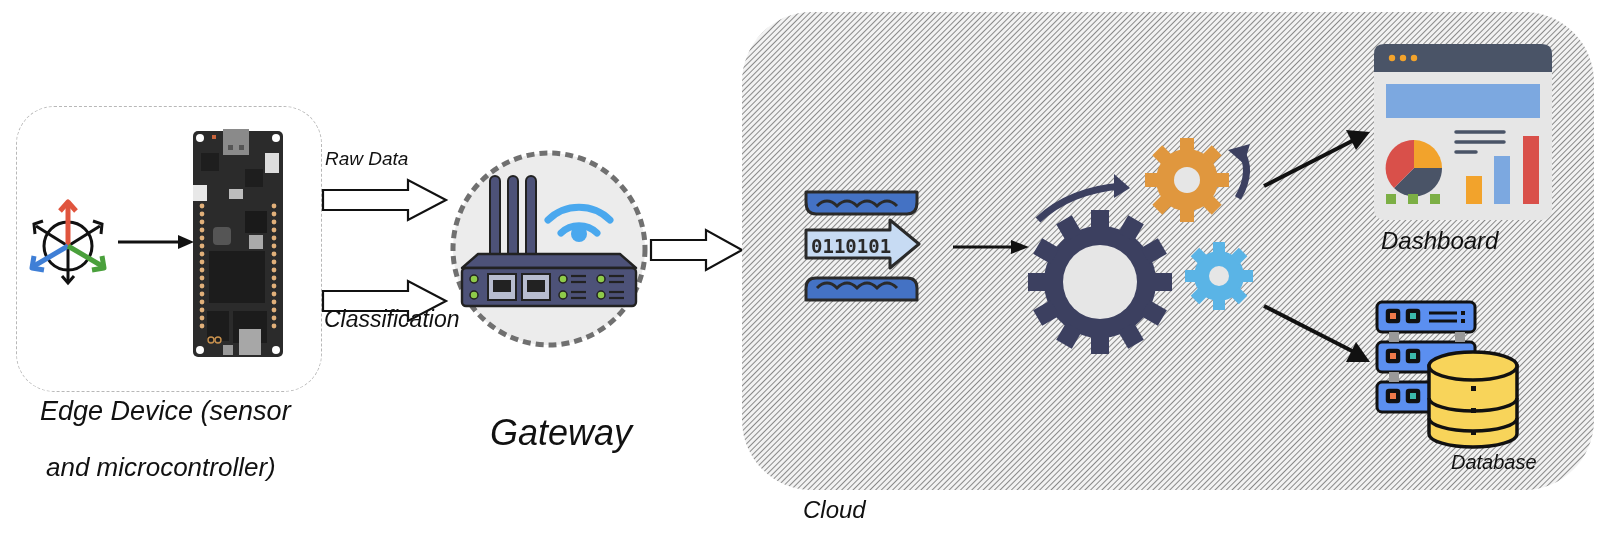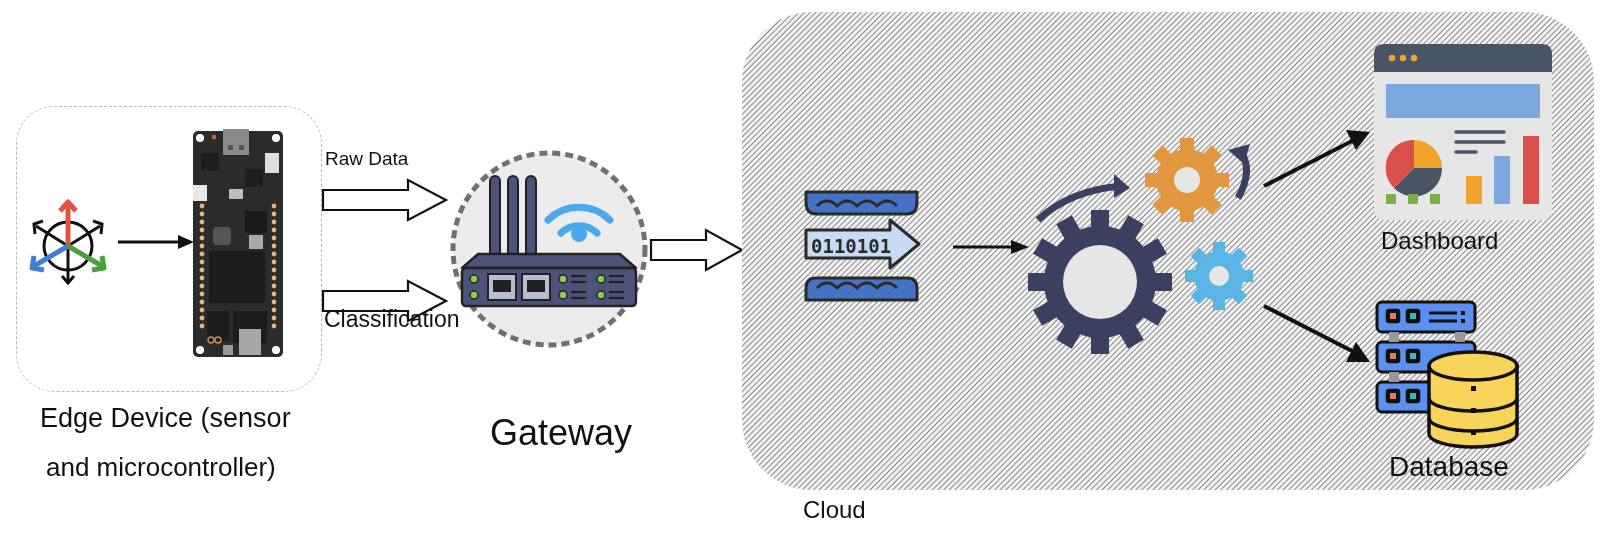--- a/index.html
+++ b/index.html
@@ -1,18 +1,18 @@
 <!DOCTYPE html>
 <html><head>
 <meta charset="utf-8">
 <style>
   html, body { margin:0; padding:0; background:#ffffff; }
   body { width:1600px; height:538px; position:relative; overflow:hidden; font-family:"Liberation Sans", sans-serif; color:#111; }
   .abs { position:absolute; }
-  .label { position:absolute; font-family:"Liberation Sans", sans-serif; color:#111; white-space:nowrap; }
+  .label { position:absolute; font-family:"Liberation Sans", sans-serif; color:#111; white-space:nowrap;font-style:italic; }
   .edge-box { left:16px; top:106px; width:306px; height:286px; border:1.5px dashed #b8b8b8; border-radius:38px; box-sizing:border-box; }
   .cloud-box { left:742px; top:12px; width:852px; height:478px; border-radius:70px; overflow:hidden; }
   svg { position:absolute; overflow:visible; }
 </style>
 </head>
 <body>
 
 <div class="abs edge-box"></div>
 
 <svg style="left:22px;top:196px;" width="92" height="92" viewBox="0 0 92 92">
@@ -92,21 +92,21 @@
       <circle cx="81" cy="179" r="2.4"></circle>
       <circle cx="81" cy="187" r="2.4"></circle>
       <circle cx="81" cy="195" r="2.4"></circle>
   </g>
   <g fill="none" stroke="#c8914e" stroke-width="1.4">
       <circle cx="18" cy="209" r="3"></circle>
       <circle cx="25" cy="209" r="3"></circle>
     </g>
 </svg>
 
-<div class="label" style="left:40px;top:396px;font-size:27px;margin-top:7px;">Edge Device (sensor</div>
+<div class="label" style="left:40px;top:396px;font-size:27px;">Edge Device (sensor</div>
 <div class="label" style="left:46px;top:452px;font-size:26px;">and microcontroller)</div>
 
 <div class="label" style="left:325px;top:148px;font-size:19px;">Raw Data</div>
 <svg style="left:322px;top:179px;" width="126" height="42">
   <polygon points="1,11 86,11 86,1 124,21 86,41 86,31 1,31" fill="#fff" stroke="#111" stroke-width="2.2" stroke-linejoin="miter"></polygon>
 </svg>
 <svg style="left:322px;top:280px;" width="126" height="42">
   <polygon points="1,11 86,11 86,1 124,21 86,41 86,31 1,31" fill="#fff" stroke="#111" stroke-width="2.2"></polygon>
 </svg>
 <div class="label" style="left:324px;top:306px;font-size:23px;">Classification</div>
@@ -306,15 +306,15 @@
   <g stroke="#111" stroke-width="3.5" fill="#f8d45a">
     <path d="M56 66 V134 A44 13 0 0 0 144 134 V66 Z"></path>
     <ellipse cx="100" cy="66" rx="44" ry="14"></ellipse>
     <path d="M56 98 A44 13 0 0 0 144 98" fill="none"></path>
     <path d="M56 118 A44 13 0 0 0 144 118" fill="none"></path>
   </g>
   <rect x="98" y="86" width="5" height="5" fill="#111"></rect>
   <rect x="98" y="108" width="5" height="5" fill="#111"></rect>
   <rect x="98" y="130" width="5" height="5" fill="#111"></rect>
 </svg>
-<div class="label" style="left:1389px;top:451px;font-size:28px;">Database</div>
+<div class="label" style="left:1451px;top:451px;font-size:20px;">Database</div>
 
 <div class="label" style="left:803px;top:496px;font-size:24px;">Cloud</div>
 
 </body></html>

